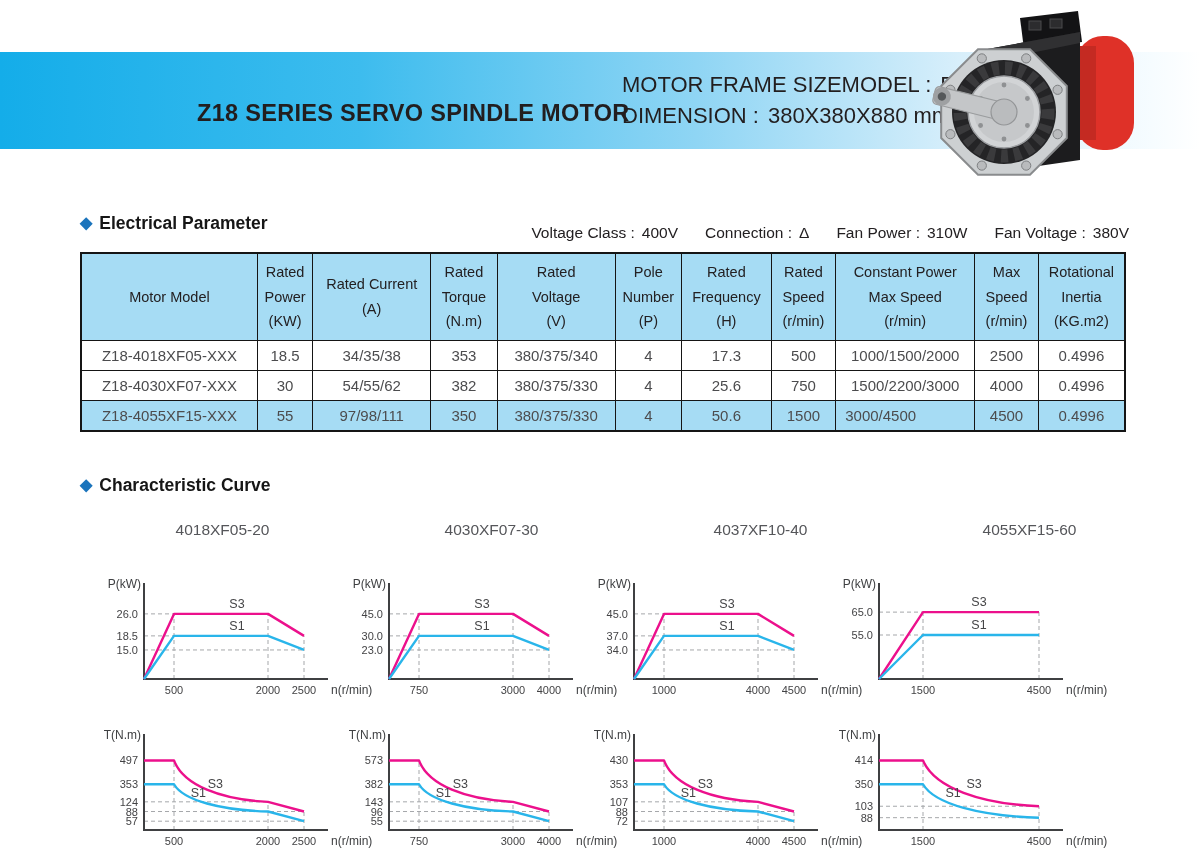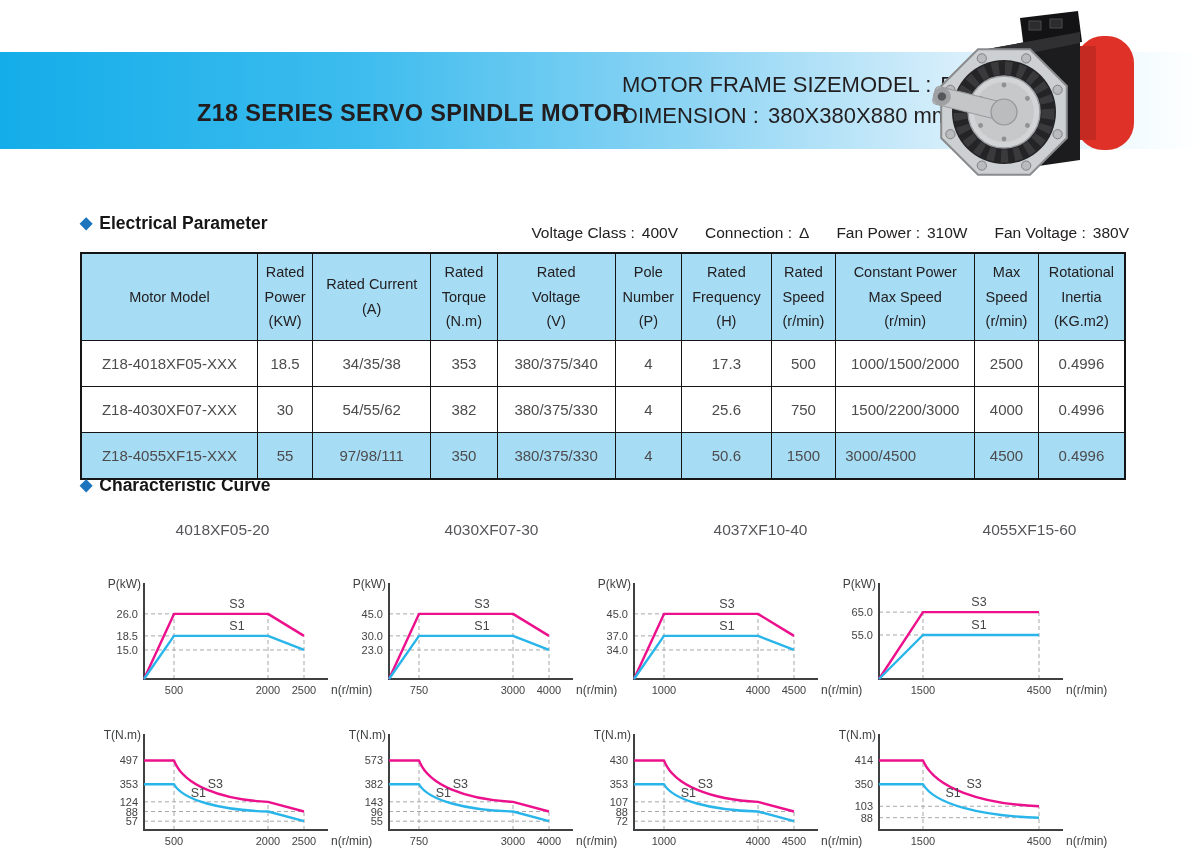--- a/index.html
+++ b/index.html
@@ -26,21 +26,21 @@
   .spec-line{position:absolute;right:71px;top:224px;font-size:15.5px;color:#232022;display:flex;gap:27px;align-items:flex-end;}
   .spec-item{white-space:nowrap;}
   .spec-value{margin-left:7px;}
 
   
   #param-table{position:absolute;left:80px;top:252px;width:1046px;border-collapse:collapse;
                table-layout:fixed;border:2.5px solid #151515;font-size:15px;color:#4c4c4e;}
   #param-table th{background:#a6dcf4;font-weight:400;color:#232022;font-size:14.5px;
                   white-space:pre-line;height:86px;border:1.5px solid #151515;line-height:1.7;
                   vertical-align:middle;text-align:center;padding:0 2px;}
-  #param-table td{height:29px;text-align:center;border:1.5px solid #151515;padding:8px;}
+  #param-table td{height:29px;text-align:center;border:1.5px solid #151515;padding:0;}
   #param-table tr.hl td{background:#a6dcf4;}
   #param-table td.left{text-align:left;padding-left:9px;}
 
   
   .chart-titles{position:absolute;left:100px;top:521px;width:980px;display:grid;
                 grid-template-columns:repeat(4,245px);font-size:15.5px;color:#55565a;text-align:center;gap:24px;}
   .charts-row{position:absolute;left:100px;display:grid;grid-template-columns:repeat(4,245px);}
   #power-row{top:577px;}
   #torque-row{top:728px;}
   svg.chart{overflow:visible;display:block;}

